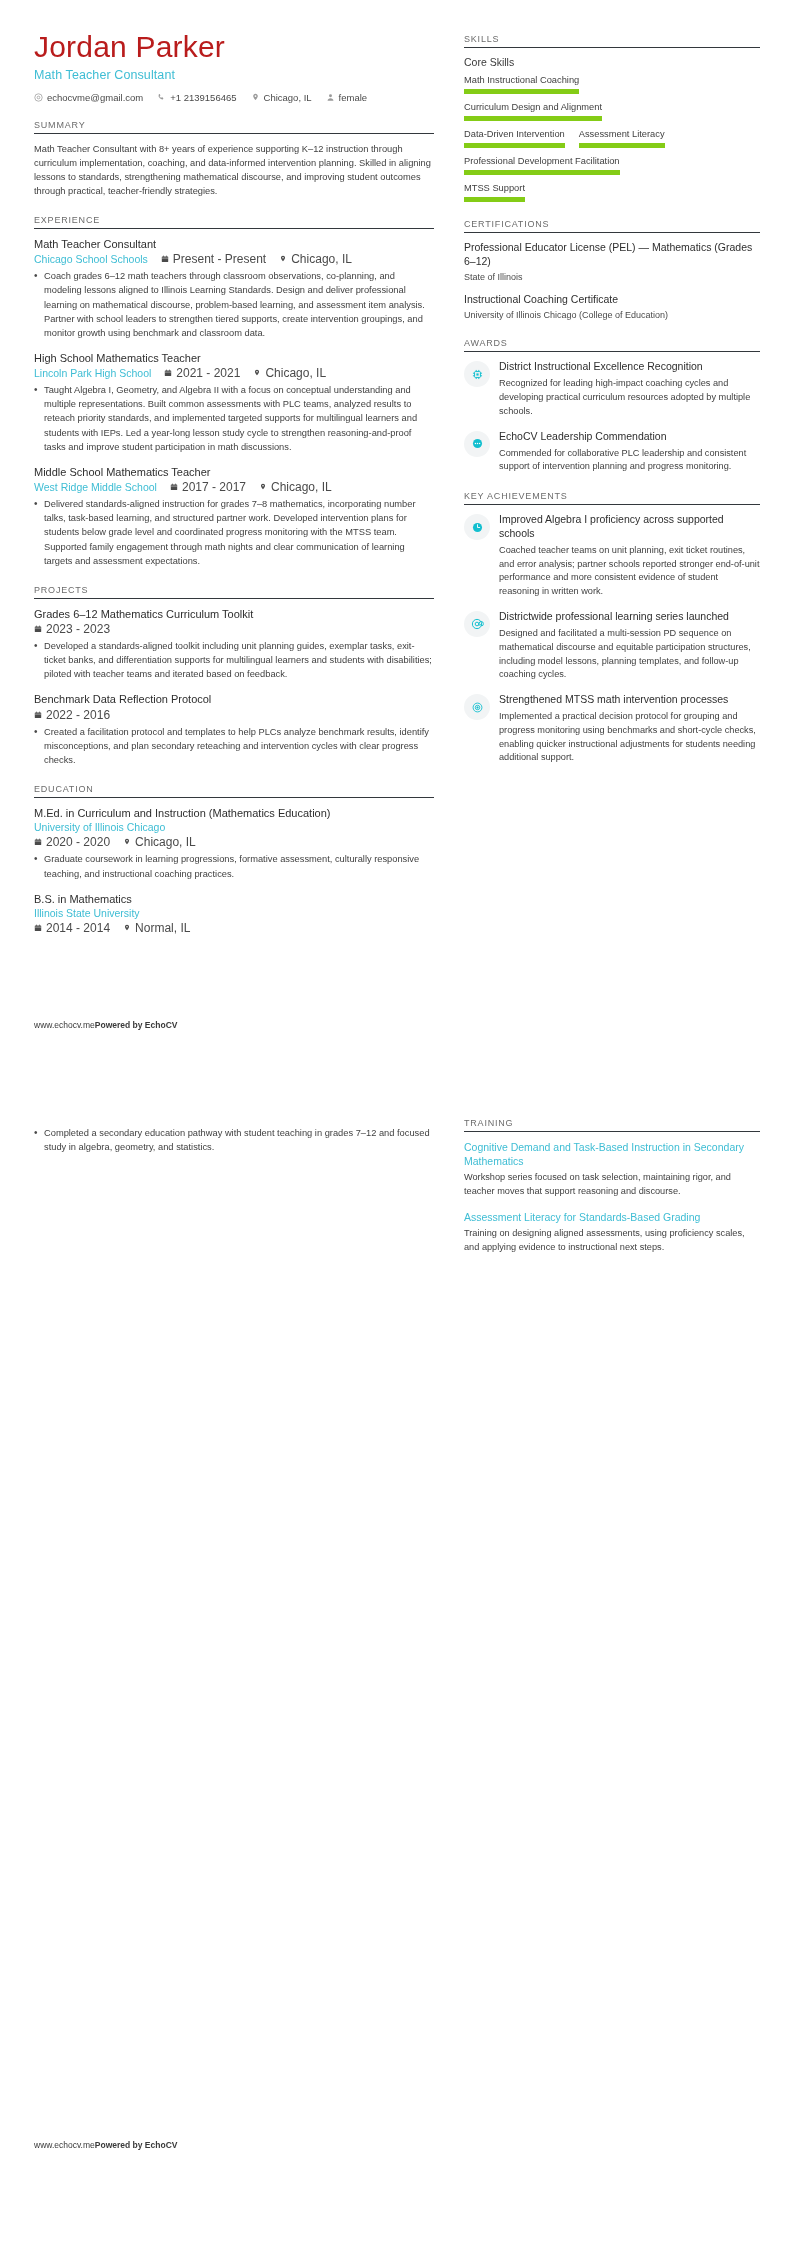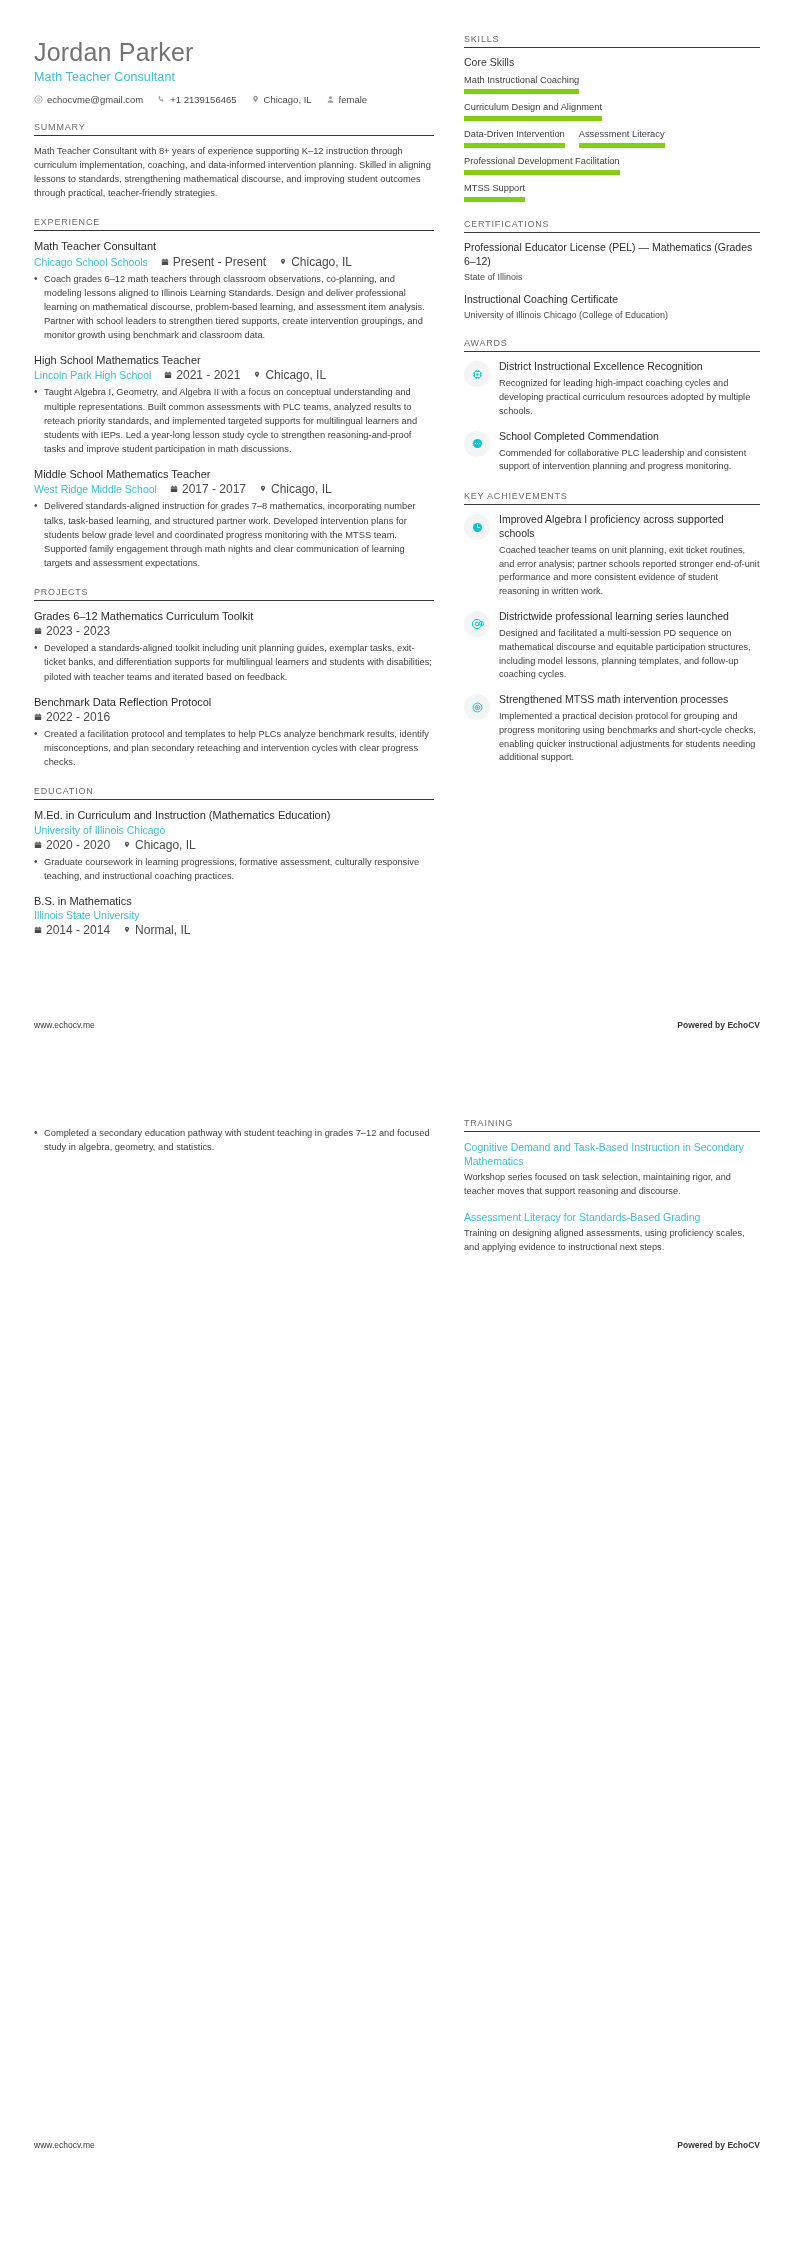--- a/index.html
+++ b/index.html
@@ -20,26 +20,26 @@
   .page-1 { height: 1058px; }
   .page-gap { height: 20px; background: #ffffff; }
   .page-2 { height: 1100px; padding-top: 40px; }
 
   .cols { display: flex; gap: 30px; align-items: flex-start; }
   .col-left { width: 400px; flex: 0 0 400px; }
   .col-right { width: 296px; flex: 0 0 296px; }
 
   
   .name {
-    font-size: 25px;
+    font-size: 30px;
     font-weight: 400;
-    color: #737373;
+    color: #b91c1c;
     letter-spacing: .2px;
     line-height: 1.15;
-    margin: 8px 0 3px 0;
+    margin: 0 0 3px 0;
   }
   .headline {
     font-size: 12.5px;
     color: #3ebdd4;
     margin: 0 0 10px 0;
     letter-spacing: .1px;
   }
   .contact-row {
     display: flex;
     flex-wrap: wrap;
@@ -195,21 +195,20 @@
     color: #3f3f3f;
   }
 
   
   .footer {
     position: absolute;
     left: 34px;
     right: 34px;
     bottom: 28px;
     display: flex;
-    justify-content: space-between;
     align-items: center;
     font-size: 8.5px;
     color: #3a3a3a;
   }
   .footer-brand { font-weight: 700; }
   .footer-left { color: #3a3a3a; }
 
   .page-2-left-bullets { margin-top: 8px; }
 </style>
 </head>
@@ -519,21 +518,21 @@
         <div class="award">
           <div class="award-icon">
             <svg width="13" height="13" viewBox="0 0 20 20">
               <circle cx="10" cy="10" r="7" fill="#13bfcf"></circle>
               <circle cx="6.8" cy="10" r="1.1" fill="#fff"></circle>
               <circle cx="10" cy="10" r="1.1" fill="#fff"></circle>
               <circle cx="13.2" cy="10" r="1.1" fill="#fff"></circle>
             </svg>
           </div>
           <div class="award-body">
-            <div class="award-title">School Completed Commendation</div>
+            <div class="award-title">EchoCV Leadership Commendation</div>
             <div class="award-desc">Commended for collaborative PLC leadership and consistent support of intervention planning and progress monitoring.</div>
           </div>
         </div>
       </div>
 
       <div class="section">
         <div class="section-title">KEY ACHIEVEMENTS</div>
 
         <div class="award">
           <div class="award-icon">

